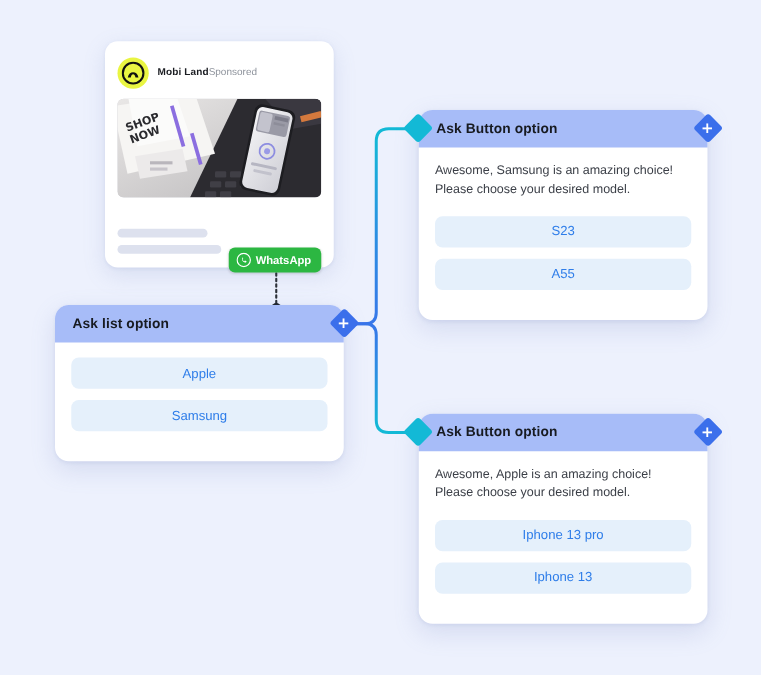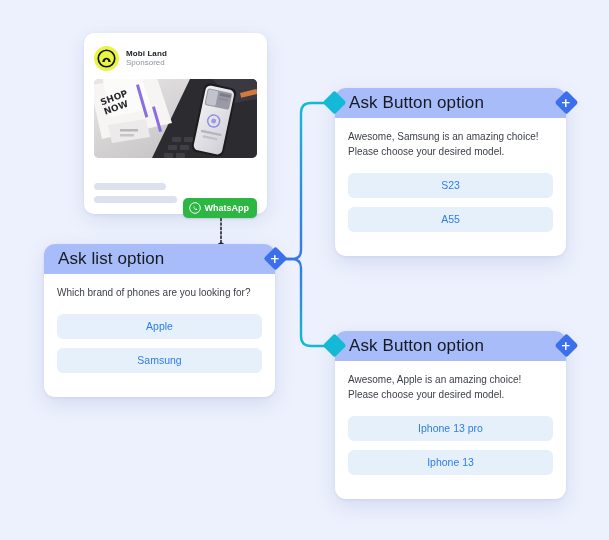--- a/index.html
+++ b/index.html
@@ -58,21 +58,21 @@
     width: 25px;
     height: 25px;
     border-radius: 50%;
     background: #E9F542;
     flex: 0 0 25px;
     display: flex;
     align-items: center;
     justify-content: center;
   }
 
-  #ad-names { display: flex; flex-direction: column; line-height: 1.15; }
+  #ad-names { display: flex; flex-direction: row; line-height: 1.15; }
   .ad-brand {
     font-size: 8px;
     font-weight: bold;
     color: #1b1d22;
     letter-spacing: .1px;
   }
   .ad-sponsored {
     font-size: 8px;
     color: #8e939c;
   }
@@ -132,22 +132,22 @@
   .node-header {
     background: #A7BCF8;
     border-radius: 11px 11px 0 0;
     height: 30px;
     display: flex;
     align-items: center;
     padding-left: 14px;
     position: relative;
   }
   .node-title {
-    font-size: 17px;
-    font-weight: normal;
+    font-size: 11px;
+    font-weight: bold;
     color: #171a20;
     letter-spacing: .1px;
   }
 
   .node-body {
     padding: 12px 13px 14px 13px;
   }
 
   .node-prompt {
     font-size: 10px;
@@ -328,21 +328,20 @@
   </div>
 
   <div id="node-list" class="node">
     <div class="node-header">
       <span class="node-title">Ask list option</span>
       <div class="handle out">
         <span class="plus">+</span>
       </div>
     </div>
     <div class="node-body">
-      <div class="node-prompt">Which brand of phones are you looking for?</div>
       <div class="opt">Apple</div>
       <div class="opt">Samsung</div>
     </div>
   </div>
 
   <div id="node-samsung" class="node">
     <div class="node-header">
       <div class="handle in"></div>
       <span class="node-title">Ask Button option</span>
       <div class="handle out">

